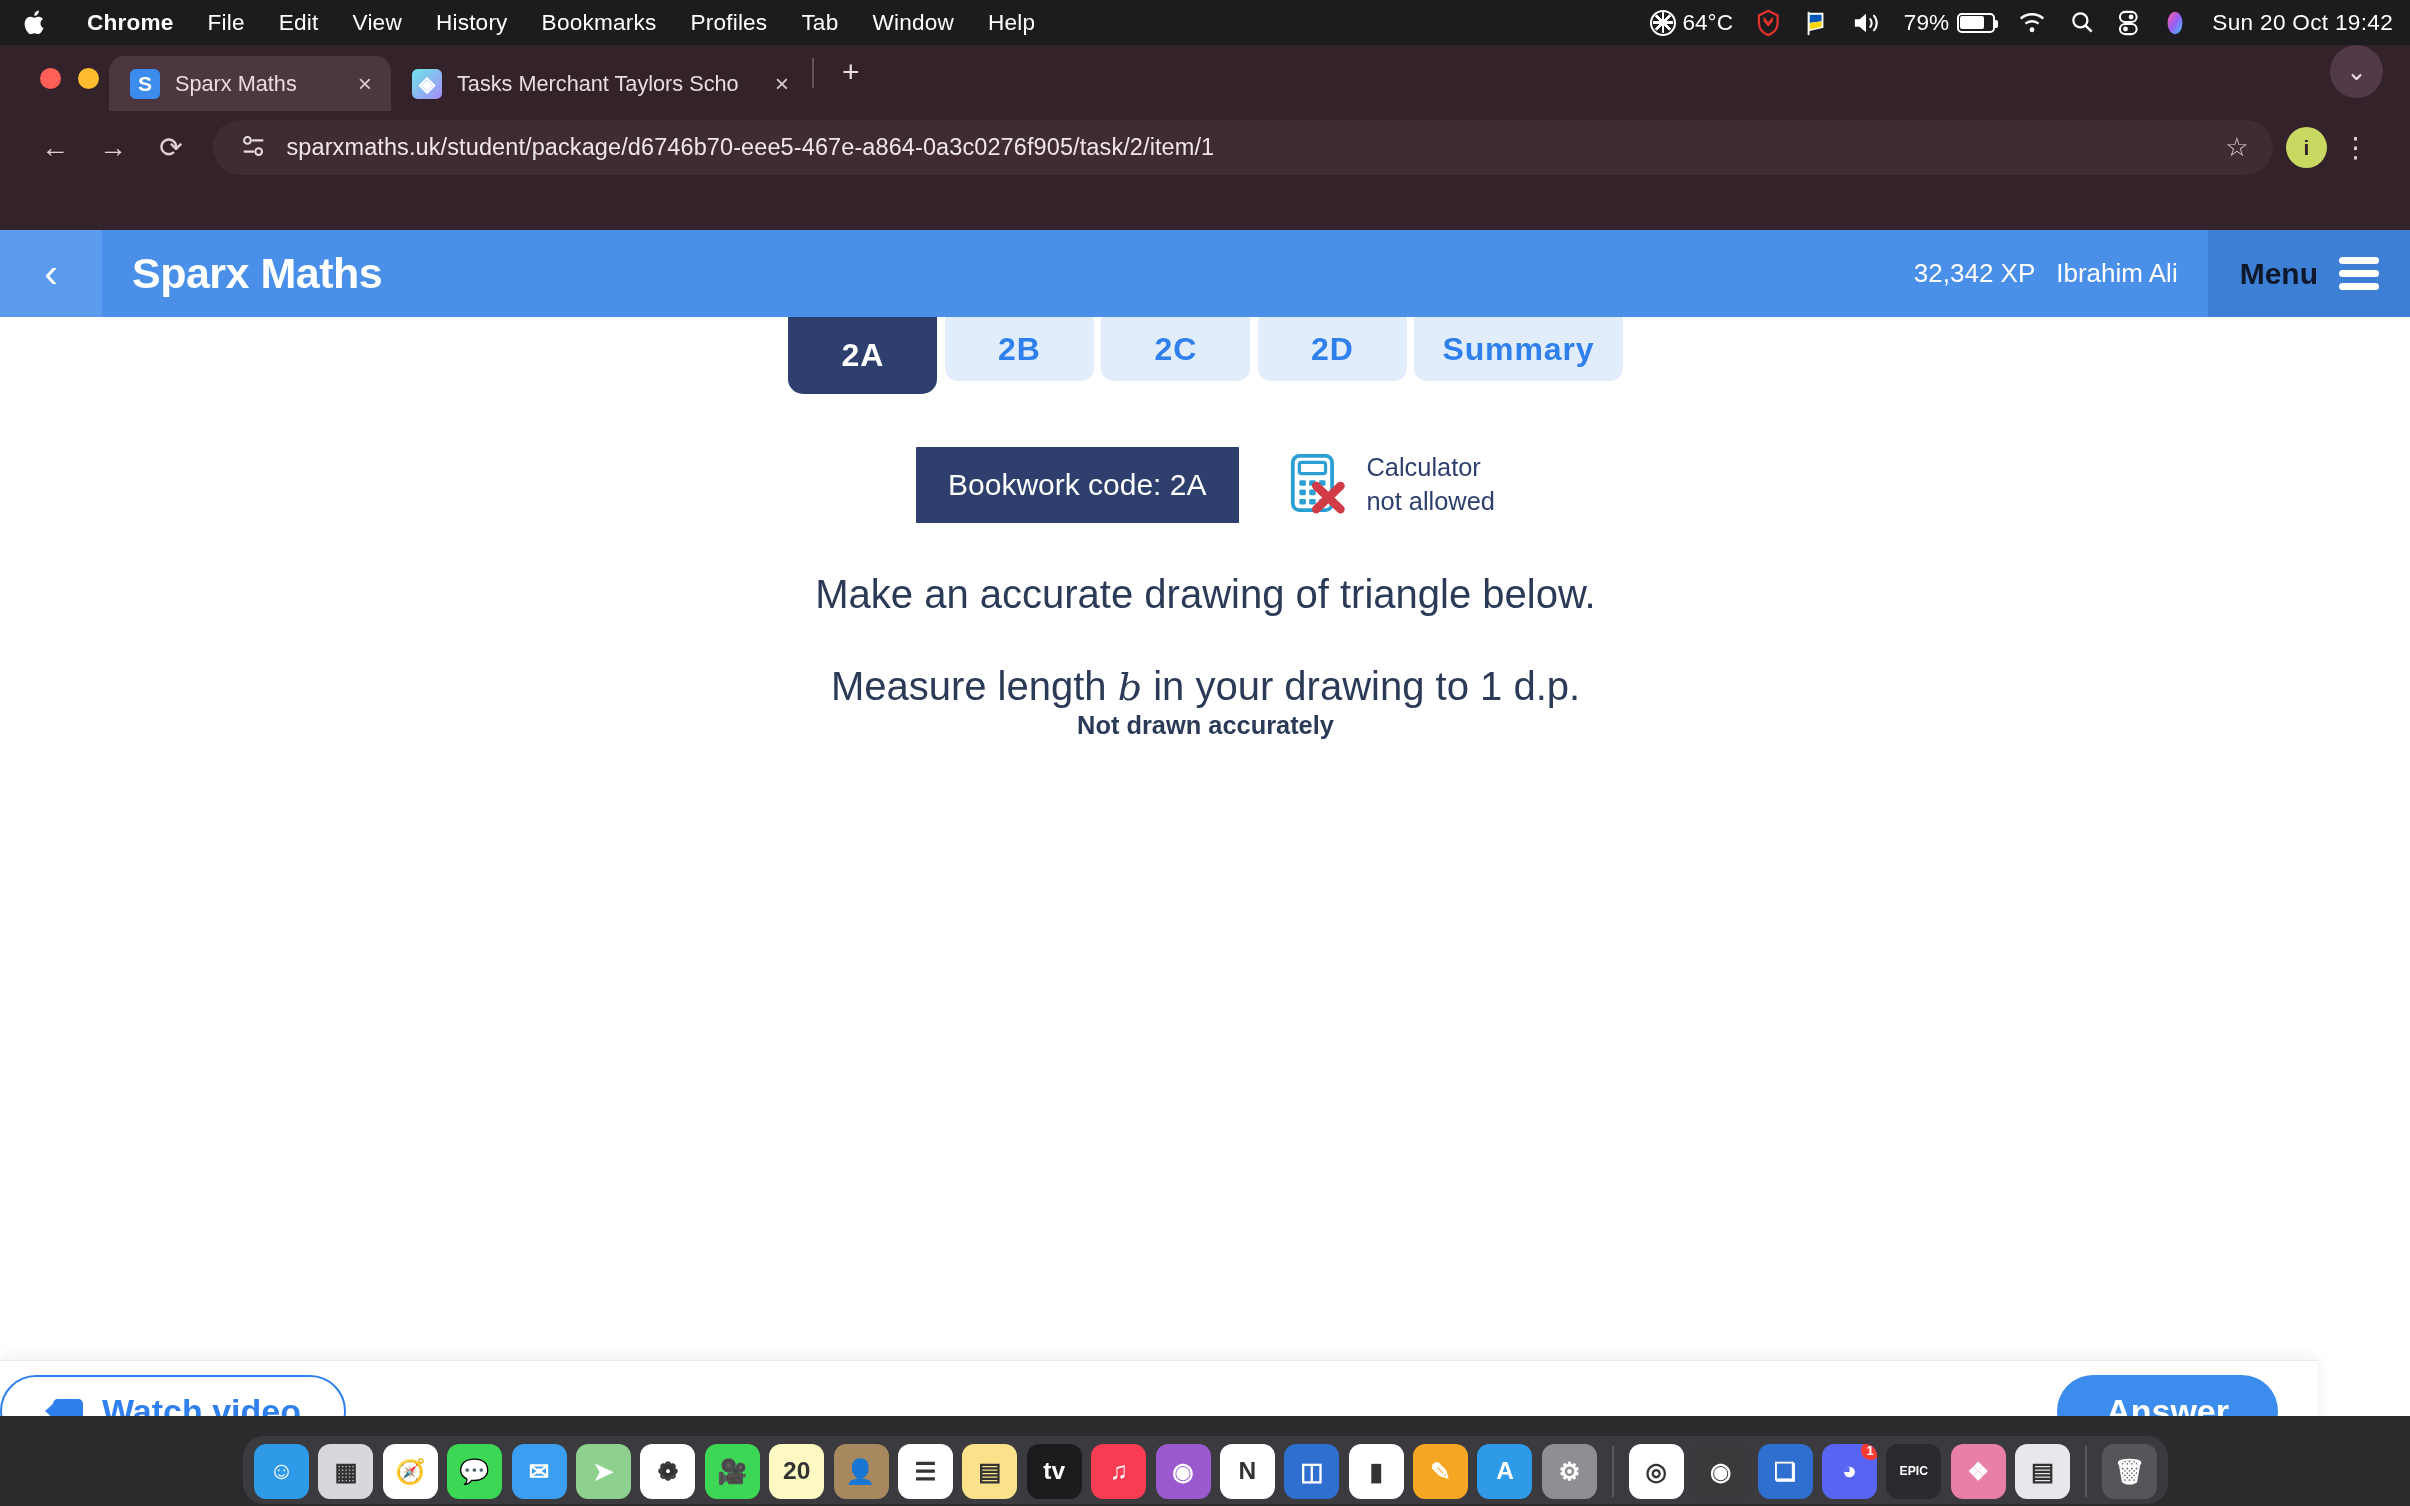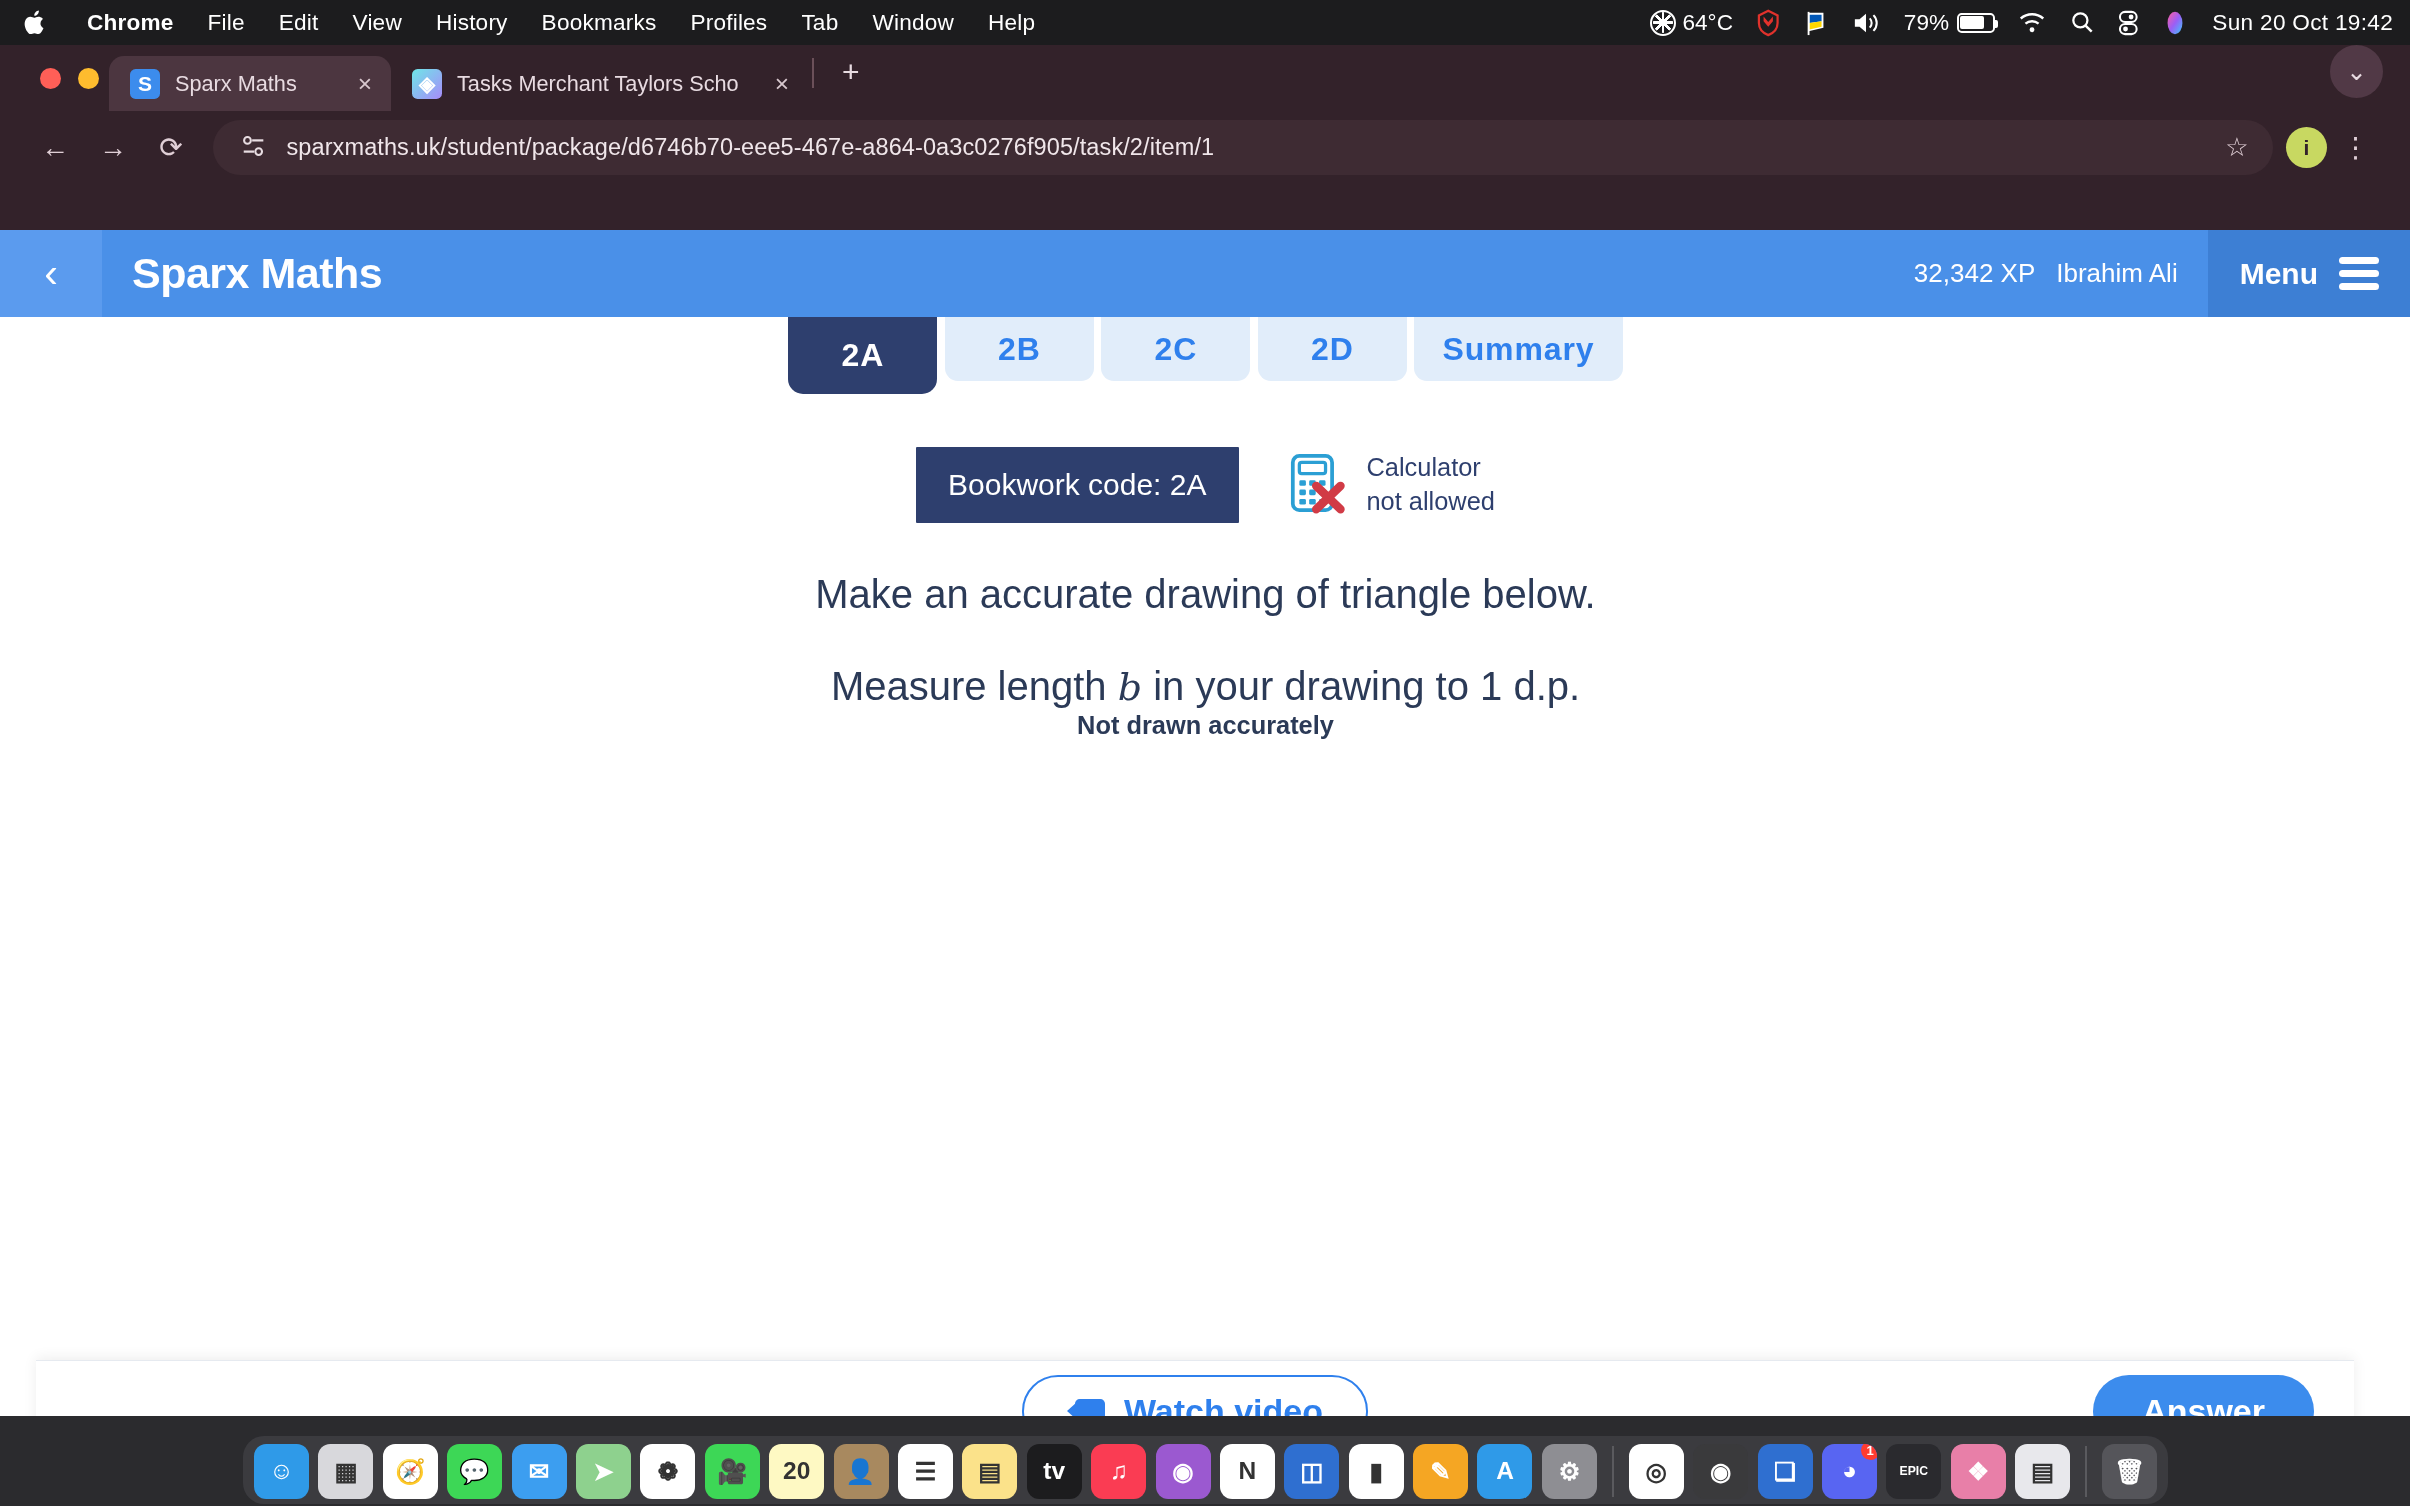--- a/index.html
+++ b/index.html
@@ -72,21 +72,21 @@
   .viewport { position:absolute; top: 185px; left:0; width: 2411px; height: 1232px; background:#ffffff; overflow:hidden;}
 
   
   .sparx-header { height: 87px; background: #4a90e8; display:flex; align-items:center; position:relative; }
   .sx-back { width: 102px; height: 87px; background: #5b9bee; display:flex; align-items:center; justify-content:center; color:#fff; font-size: 41px; font-weight: 300;}
   .sx-title { color:#fff; font-size: 43px; font-weight: bold; padding-left: 30px; letter-spacing: -0.5px;}
   .sx-right { margin-left:auto; display:flex; align-items:center; height:73px; }
   .sx-xp { color:#fff; font-size: 26px; padding-right: 21px; white-space:nowrap;}
   .sx-user { color:#fff; font-size: 26px; padding-right: 30px; white-space:nowrap;}
   .sx-menu { background:#3d7fd4; height: 87px; display:flex; align-items:center; gap: 21px; padding: 0 32px; }
-  .sx-menu-label { color:#ffffff; font-size: 30px; font-weight: bold; }
+  .sx-menu-label { color:#0f172a; font-size: 30px; font-weight: bold; }
   .burger { display:flex; flex-direction:column; gap: 6.6px; }
   .burger span { display:block; width: 40px; height: 6.6px; background:#fff; border-radius:3.8px; }
 
   
   .content { position: relative; height: 1145px; }
   .tabs-row { display:flex; justify-content:center; gap: 7.5px; padding-top: 0px; }
   .qtab { height: 64px; min-width: 149px; padding: 0 28px; border-radius: 0 0 13px 13px; display:flex; align-items:center; justify-content:center;
           background:#e1edfa; color:#2f80ed; font-size: 32px; font-weight: bold; letter-spacing: 0.9px;}
   .qtab.active { background:#2e3f6e; color:#ffffff; height: 77px; border-radius: 0 0 15px 15px;}
 
@@ -97,21 +97,21 @@
 
   .q-line { text-align:center; color:#2b3a57; font-size: 40px; margin-top: 49px; }
   .q-line2 { text-align:center; color:#2b3a57; font-size: 40px; margin-top: 47px; }
   .mathvar { font-family: "DejaVu Serif", serif; font-style: italic; font-size: 38px; }
 
   .figure-wrap { display:flex; justify-content:center; margin-top: 49px; }
   .notdrawn { text-align:center; color:#2b3a57; font-size: 25.4px; font-weight:bold; margin-top: 1.9px;}
 
   
   .bottombar { position:absolute; left:0; bottom:0; width: 2318px; height: 102px; background:#ffffff; border-top: 1.9px solid #e6eaf0;
-               display:flex; align-items:center; justify-content:center; box-shadow: 0 -2.8px 13px rgba(0,0,0,0.07); margin-left: 36px; }
+               display:flex; align-items:center; justify-content:flex-start; box-shadow: 0 -2.8px 13px rgba(0,0,0,0.07); }
   .watch-btn { display:flex; align-items:center; gap: 19px; border: 2.8px solid #2f80ed; color:#2f80ed; background:#fff;
                border-radius: 36px; padding: 15px 43px; font-size: 34px; font-weight: bold; }
   .cam-icon { width: 38px; height: 26px; position: relative; }
   .cam-body { position:absolute; left: 7.5px; top:0; width: 30px; height: 26px; background:#2f80ed; border-radius: 4.7px; }
   .cam-lens { position:absolute; left: 0; top: 3.8px; width: 0; height: 0; border-top: 9.4px solid transparent; border-bottom: 9.4px solid transparent; border-right: 10.4px solid #2f80ed; }
   .answer-btn { position:absolute; right: 40px; background:#3c8ced; color:#fff; border:none; border-radius: 36px;
                 padding: 17px 49px; font-size: 34px; font-weight: bold; }
 
   
   .dock-area { position:absolute; left:0; bottom:0; width:2411px; height: 90px; background:#2b2b2e; display:flex; align-items:flex-end; justify-content:center; }

